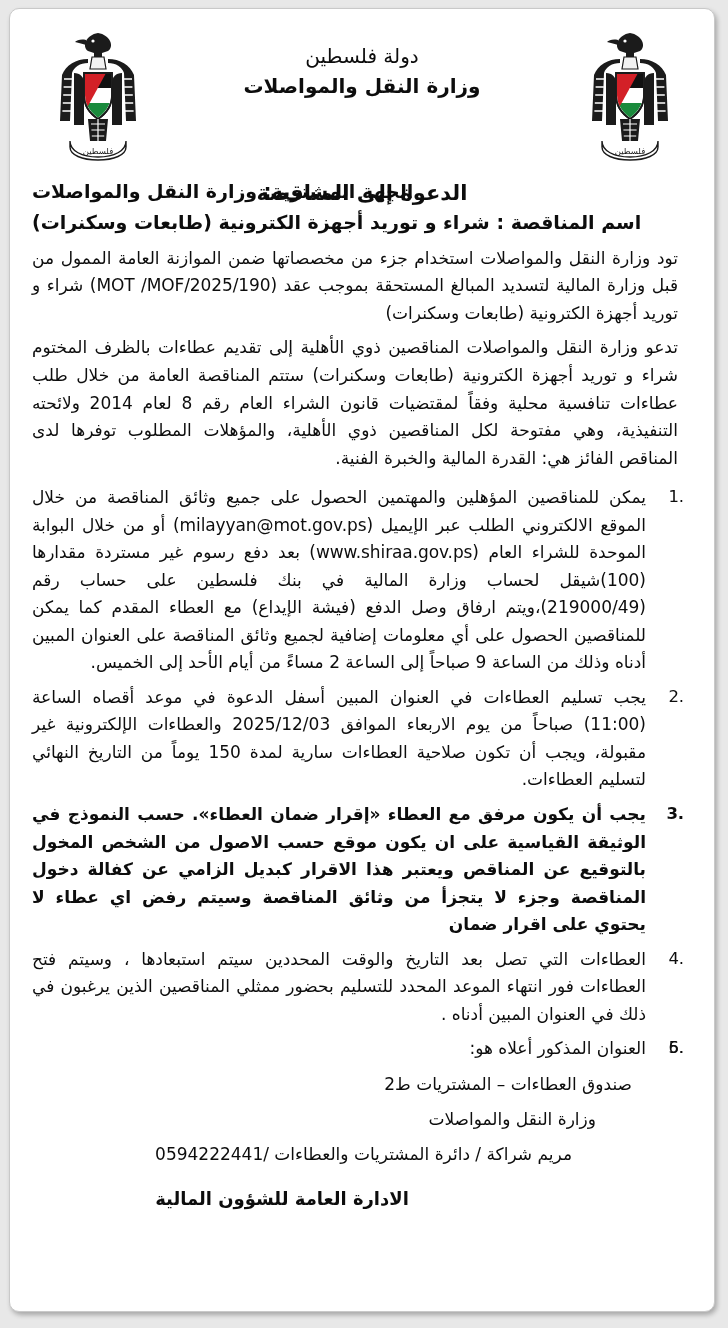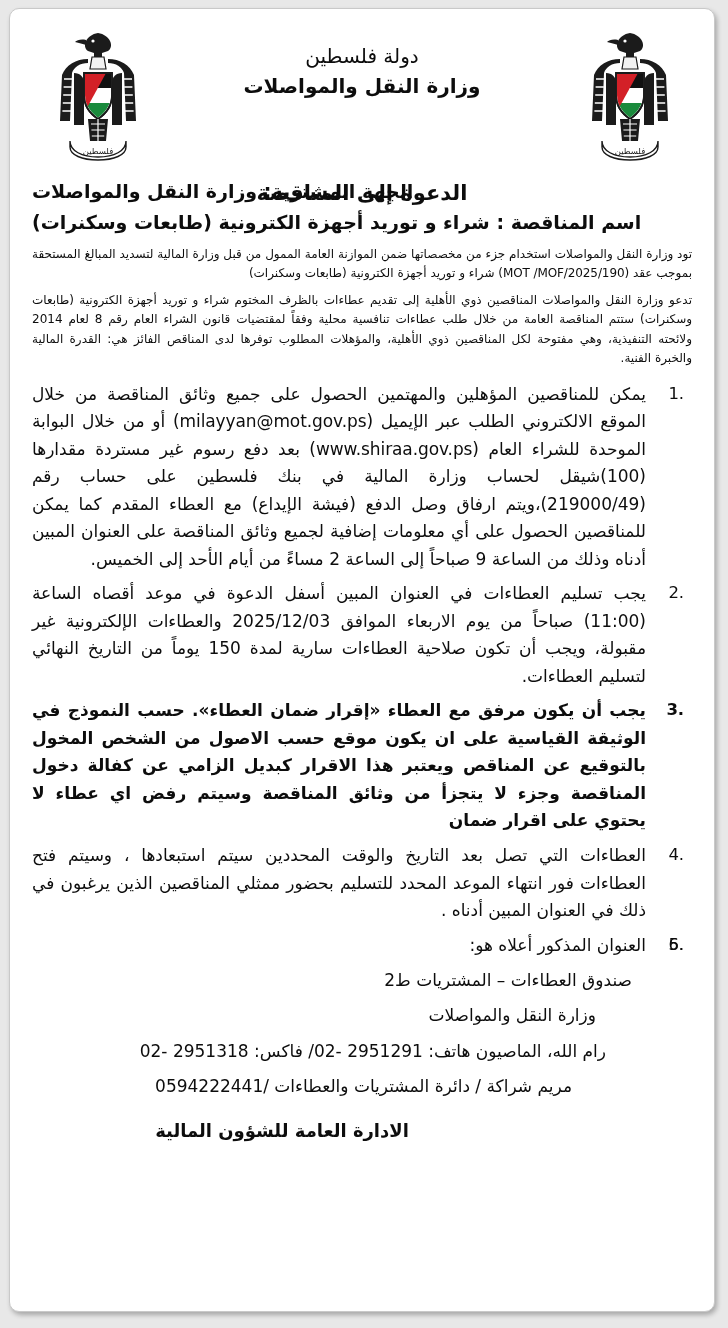--- a/index.html
+++ b/index.html
@@ -83,25 +83,25 @@
     font-weight: bold;
     text-align: left;
     line-height: 1.55;
     margin: 0 0 2px 0;
     letter-spacing: -0.2px;
   }
   .heading.first { margin-top: 4px; }
 
   
   .para {
-    font-size: 12px;
+    font-size: 17px;
     line-height: 1.62;
     text-align: justify;
     text-align-last: right;
-    margin: 7px 0 0 0;
+    margin: 7px 14px 0 0;
     letter-spacing: -0.1px;
   }
 
   
   ol.items {
     list-style: none;
     margin: 12px 0 0 0;
     padding: 0;
   }
   ol.items > li {
@@ -313,20 +313,19 @@
       </li>
       <li class="short">
         <span class="num">6.</span>
         <span>العنوان المذكور أعلاه هو:</span>
       </li>
     </ol>
 
     <div class="addr">
       <div class="row indent3">صندوق العطاءات – المشتريات ط2</div>
       <div class="row indent4">وزارة النقل والمواصلات</div>
-      <div class="row indent1">رام الله، الماصيون       هاتف:  2951291 -02/ فاكس: 2951318 -02</div>
       <div class="row indent2">مريم شراكة  / دائرة المشتريات والعطاءات /0594222441</div>
     </div>
 
     <div class="sign">الادارة العامة للشؤون المالية</div>
 
   </div>
 </div>
 
 </body></html>

